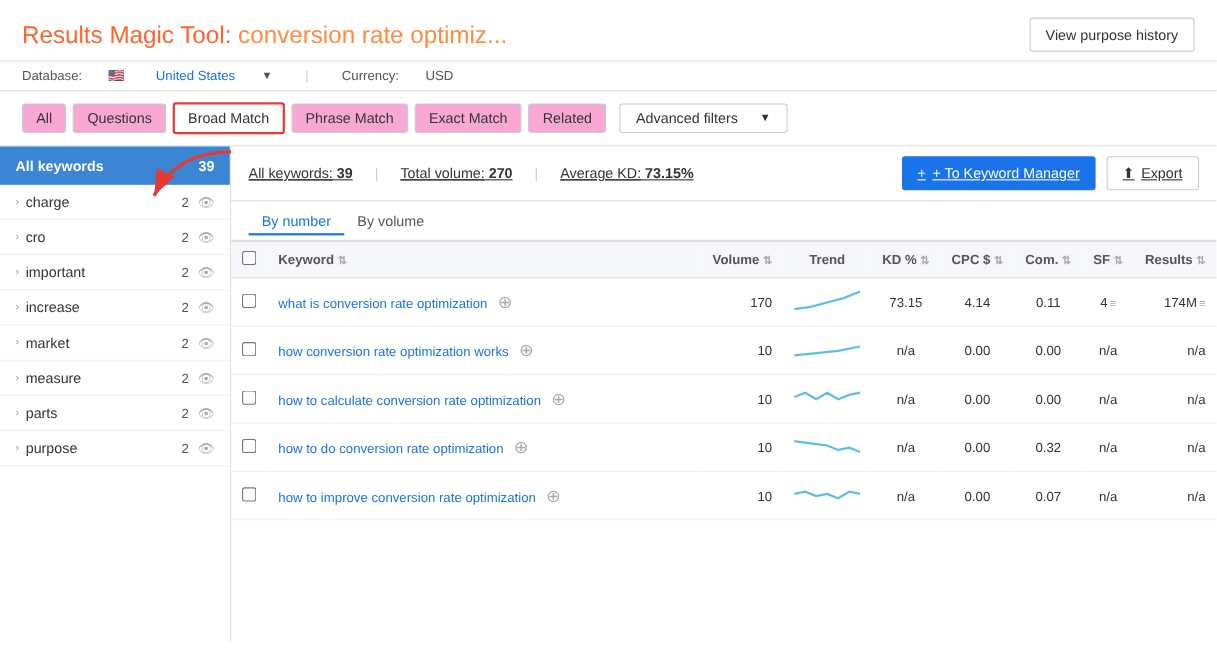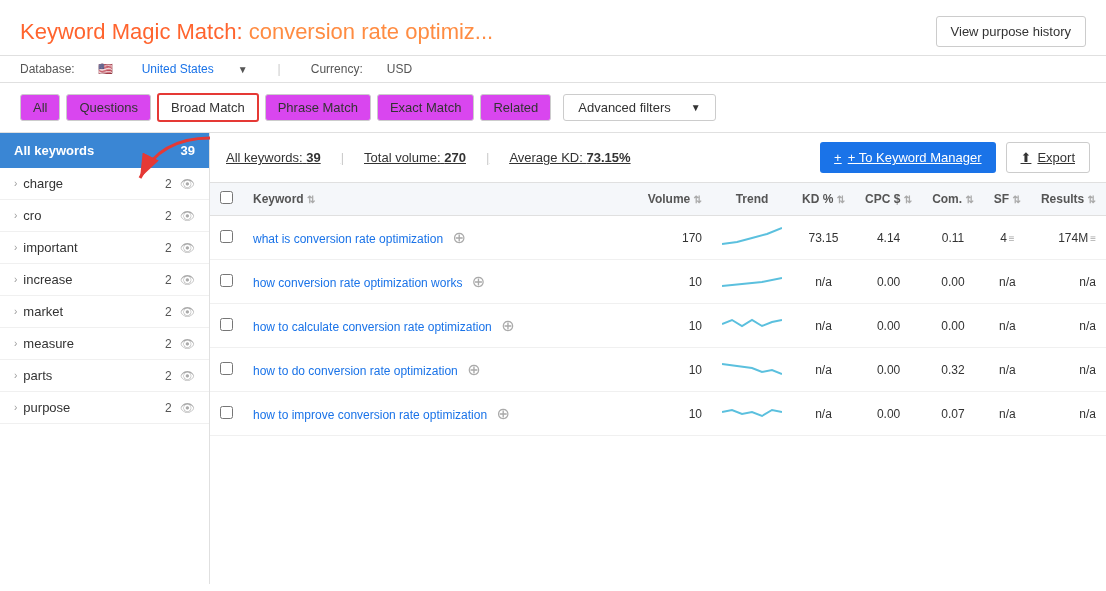--- a/index.html
+++ b/index.html
@@ -9,21 +9,21 @@
     .header-title { font-size: 22px; font-weight: 700; color: #333; }
     .header-title span { color: #ff642e; font-weight: 400; }
     .view-history-btn { border: 1px solid #ccc; background: #fff; padding: 7px 14px; font-size: 13px; cursor: pointer; color: #333; border-radius: 3px; }
 
     .subheader { padding: 6px 20px; display: flex; align-items: center; gap: 24px; font-size: 12px; color: #555; border-bottom: 1px solid #e0e0e0; }
     .subheader a { color: #1a73e8; text-decoration: none; }
     .flag { margin-right: 4px; }
     .separator { color: #ccc; margin: 0 6px; }
 
     .toolbar { padding: 10px 20px; display: flex; align-items: center; gap: 6px; border-bottom: 1px solid #e0e0e0; }
-    .tab-btn { padding: 5px 12px; border: 1px solid #ccc; border-radius: 3px; background: #d946ef; font-size: 13px; cursor: pointer; color: #333; }
+    .tab-btn { padding: 5px 12px; border: 1px solid #ccc; border-radius: 3px; background: #f9a8d4; font-size: 13px; cursor: pointer; color: #333; }
     .tab-btn.highlighted { background: #fff; border: 2px solid #e53935; color: #333; }
     .advanced-filters-btn { margin-left: 6px; display: flex; align-items: center; gap: 20px; padding: 5px 14px; border: 1px solid #ccc; border-radius: 3px; background: #fff; font-size: 13px; cursor: pointer; color: #333; }
 
     .content { display: flex; height: calc(591px - 140px); }
 
     .sidebar { width: 210px; border-right: 1px solid #e0e0e0; flex-shrink: 0; overflow-y: auto; }
     .sidebar-header { background: #3a86d4; color: #fff; padding: 10px 14px; display: flex; justify-content: space-between; align-items: center; font-weight: 600; font-size: 13px; }
     .sidebar-item { padding: 8px 14px; display: flex; align-items: center; justify-content: space-between; border-bottom: 1px solid #f0f0f0; cursor: pointer; }
     .sidebar-item-left { display: flex; align-items: center; gap: 6px; }
     .sidebar-chevron { color: #999; font-size: 10px; }
@@ -64,21 +64,21 @@
     .results-icon { color: #aaa; font-size: 10px; margin-left: 2px; }
   </style>
 </head>
 <body>
 
 <div class="page-wrapper">
 
   <div class="header">
     <div>
       <span class="header-title">
-        <span>Keyword Magic Match:</span>
+        <span>Results Magic Tool:</span>
         <span style="color:#ff8c42; font-weight:400;">conversion rate optimiz...</span>
       </span>
     </div>
     <button class="view-history-btn">View purpose history</button>
   </div>
 
   <div class="subheader">
     <span>Database:</span>
     <span class="flag">🇺🇸</span>
     <a href="#">United States</a>
@@ -227,20 +227,24 @@
             <span>+</span>
             <span>+ To Keyword Manager</span>
           </button>
           <button class="export-btn">
             <span>⬆</span>
             <span>Export</span>
           </button>
         </div>
       </div>
 
+      <div class="sort-tabs">
+        <span class="sort-tab active">By number</span>
+        <span class="sort-tab">By volume</span>
+      </div>
 
       <table>
         <thead>
           <tr>
             <th class="checkbox-col">
               <input type="checkbox" style="">
             </th>
             <th>Keyword <span style="color:#aaa; font-size:10px;">⇅</span></th>
             <th class="col-vol">Volume <span style="color:#aaa; font-size:10px;">⇅</span></th>
             <th class="col-trend">Trend</th>

